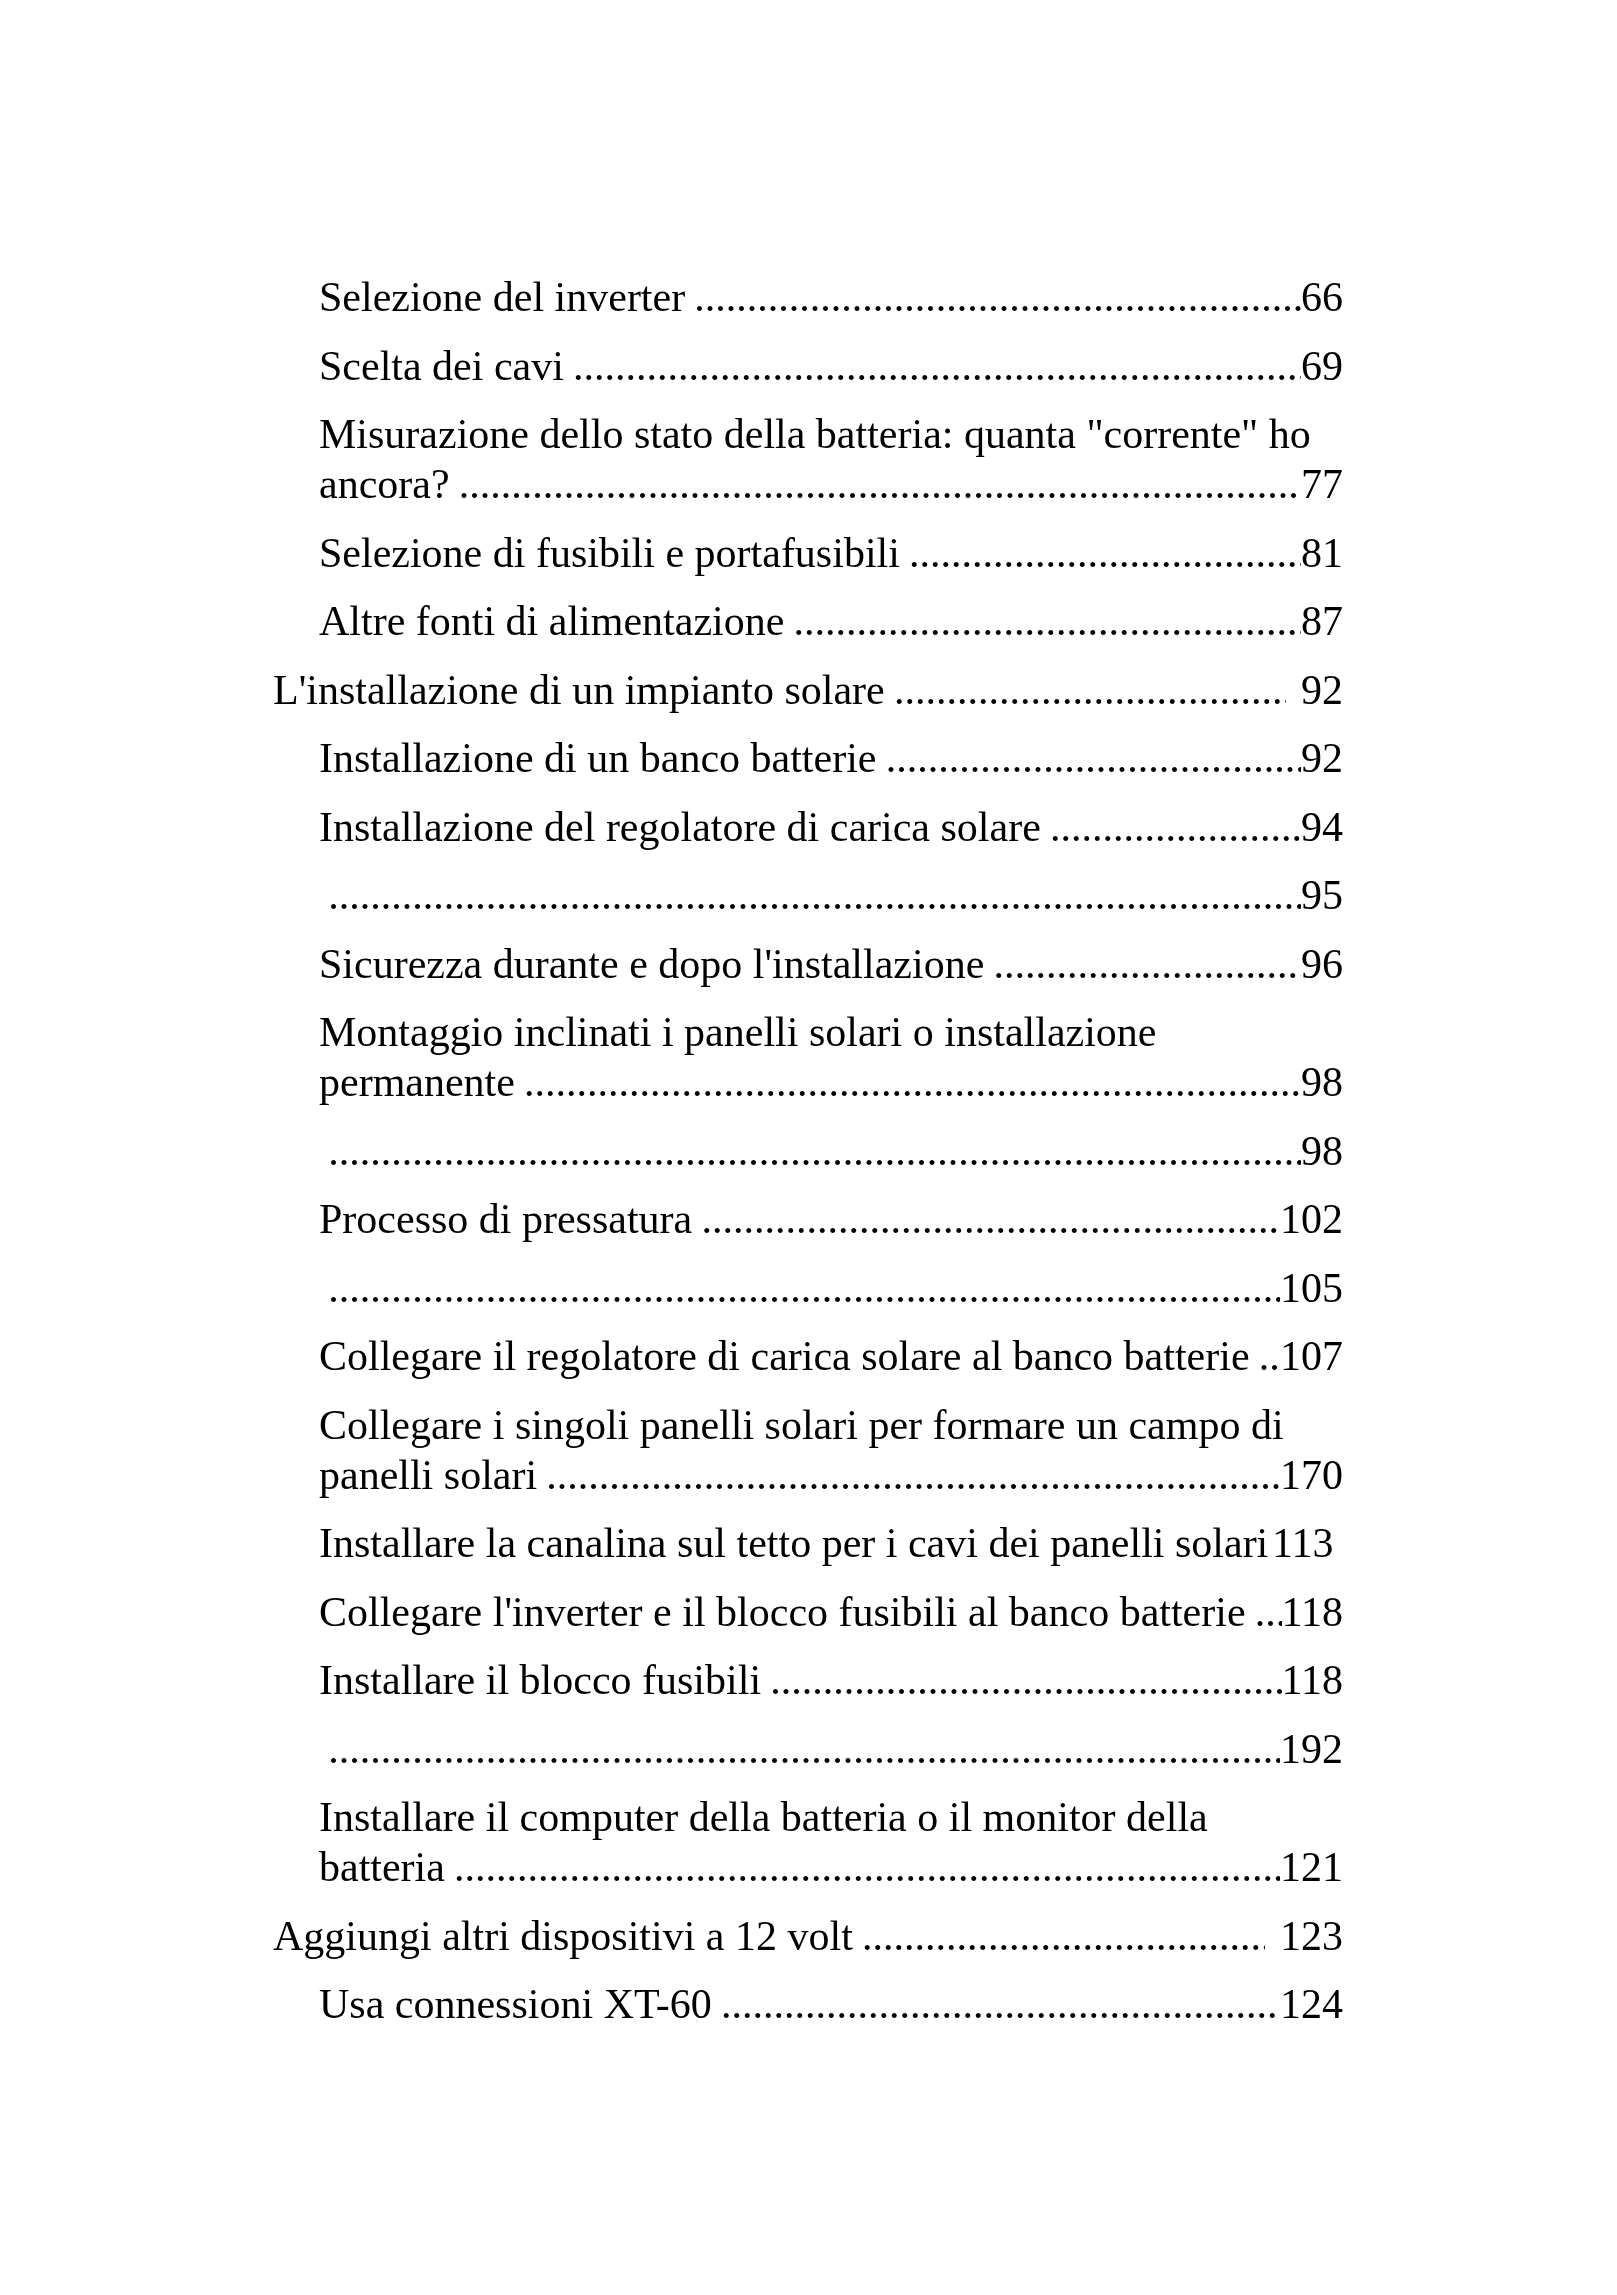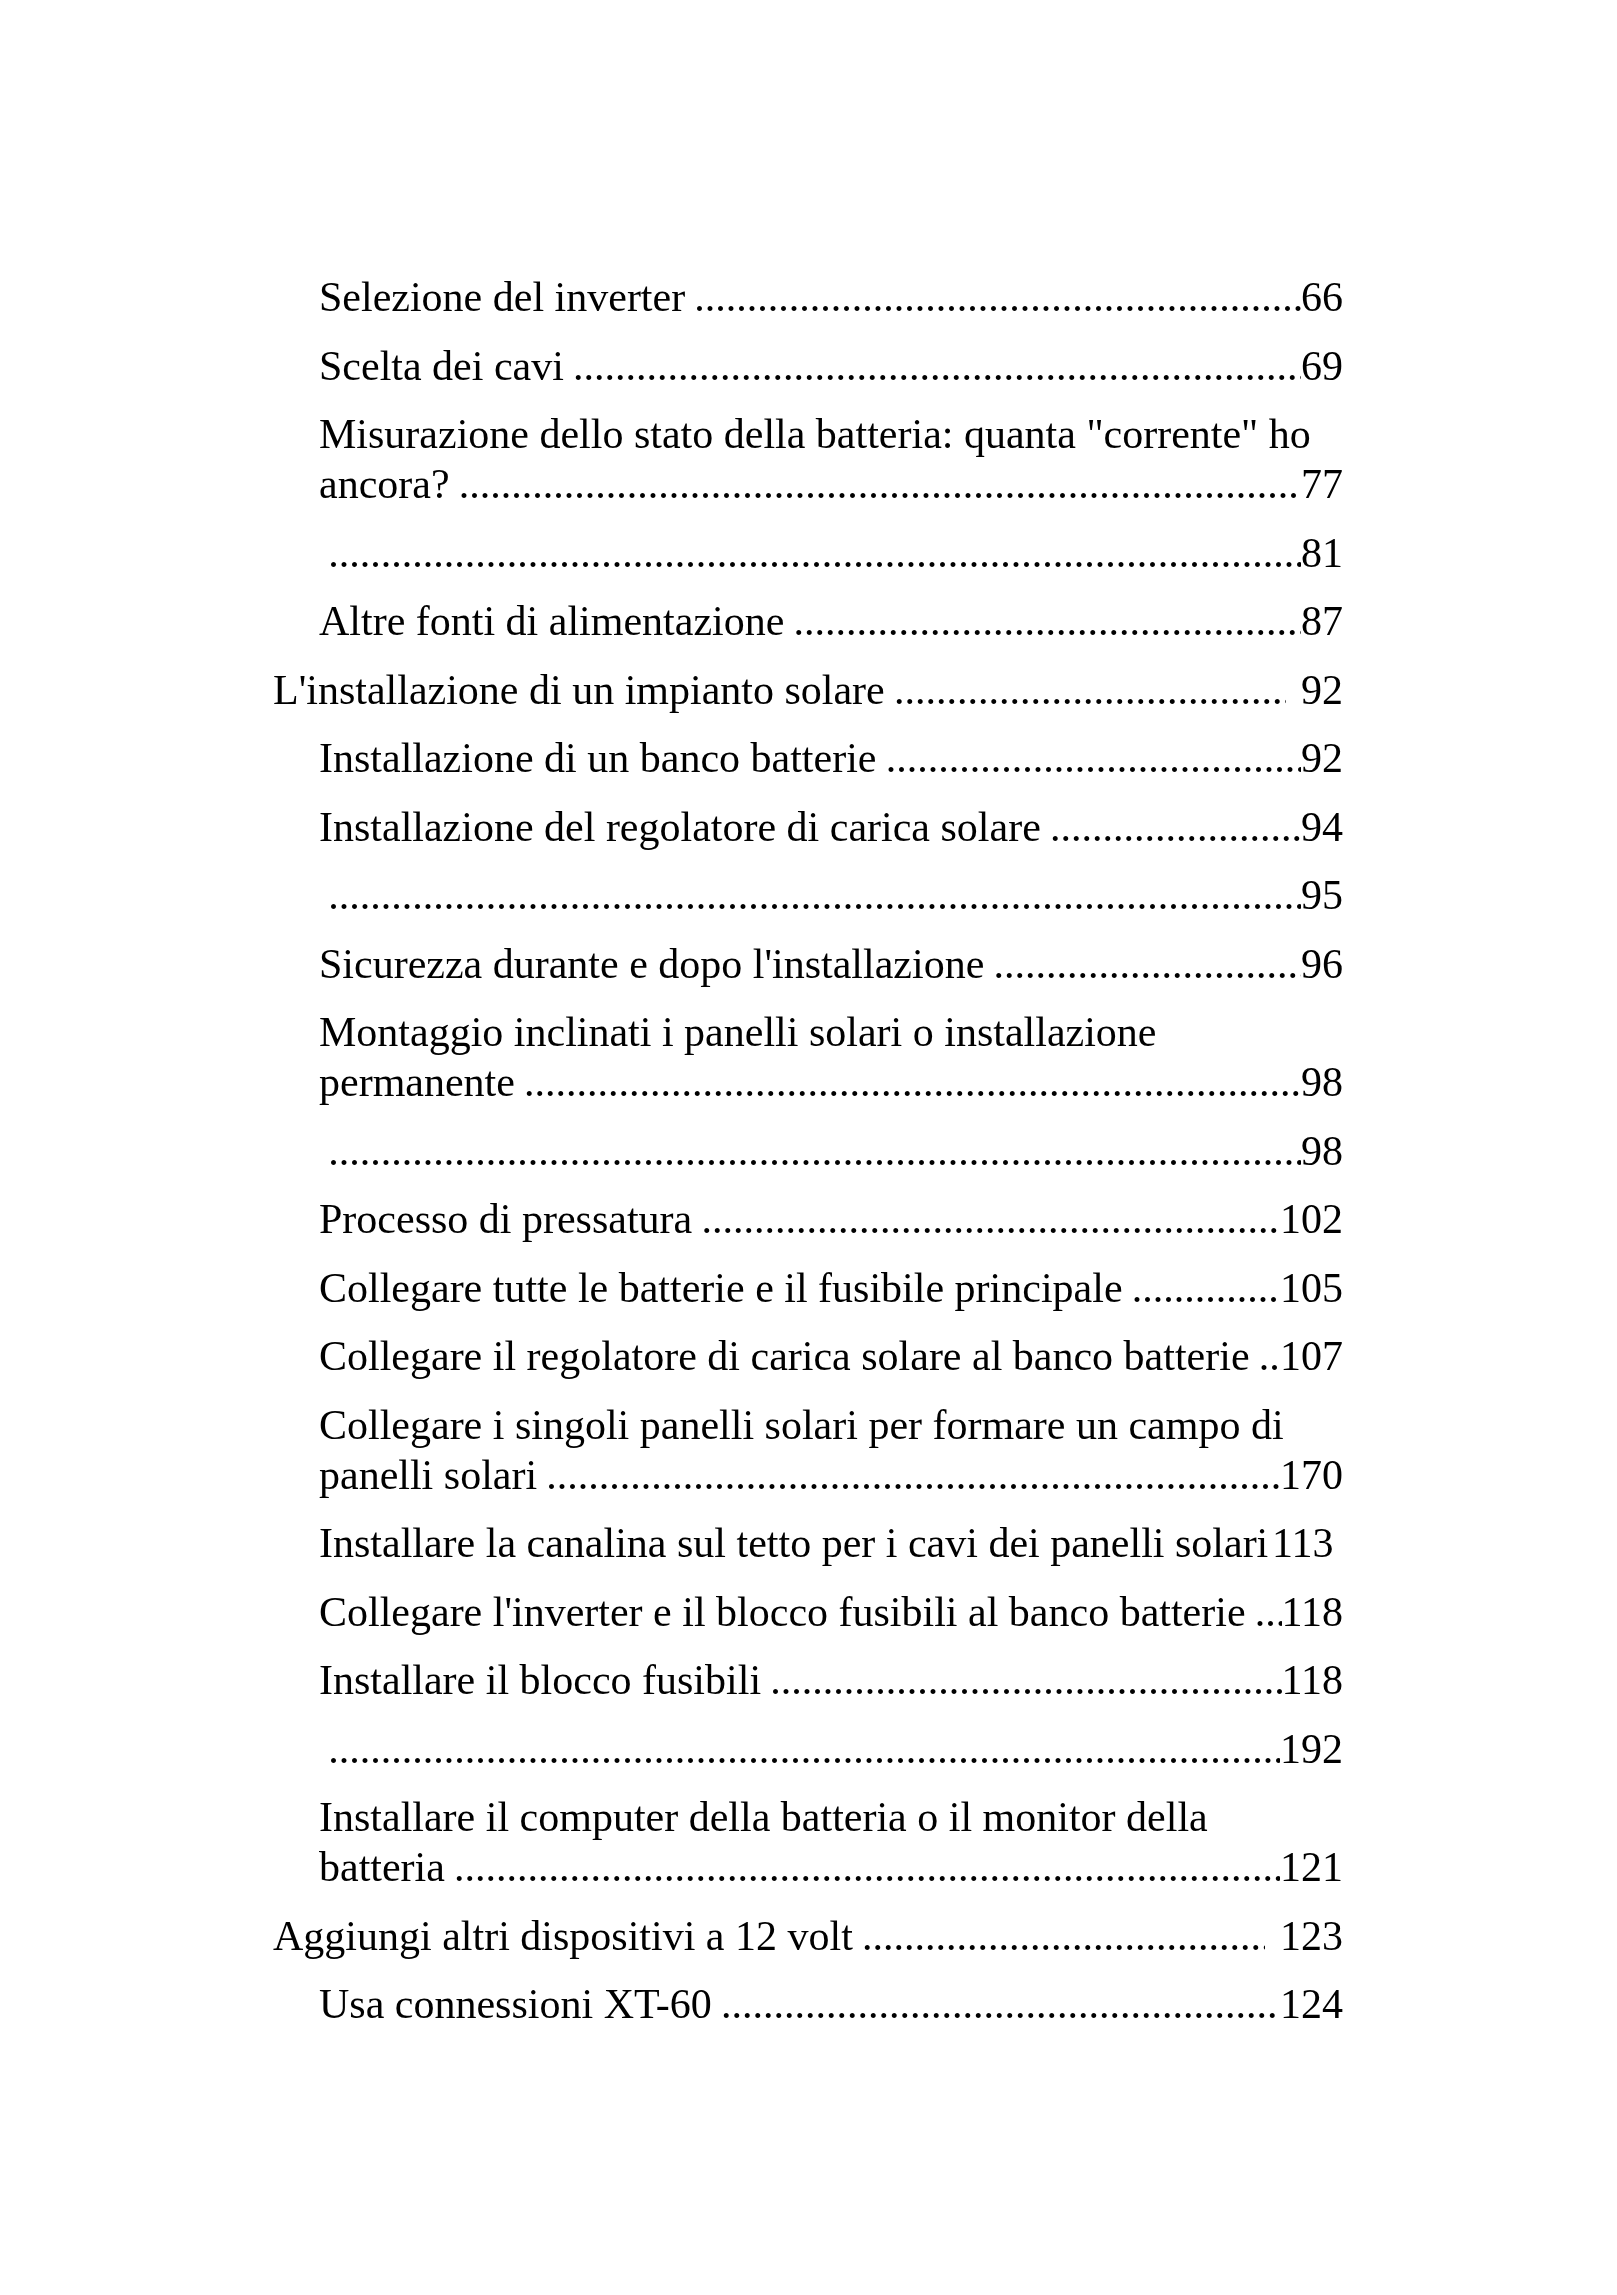--- a/index.html
+++ b/index.html
@@ -63,20 +63,21 @@
           <span class="text">Misurazione dello stato della batteria: quanta "corrente" ho</span>
         </div>
         <div class="row">
           <span class="text">ancora?</span>
           <span class="leader">............................................................................................................................................................................................................................</span>
           <span class="page-num">77</span>
         </div>
       </div>
       <div class="entry level2">
         <div class="row">
+          <span class="text">Selezione di fusibili e portafusibili</span>
           <span class="leader">............................................................................................................................................................................................................................</span>
           <span class="page-num">81</span>
         </div>
       </div>
       <div class="entry level2">
         <div class="row">
           <span class="text">Altre fonti di alimentazione</span>
           <span class="leader">............................................................................................................................................................................................................................</span>
           <span class="page-num">87</span>
         </div>
@@ -133,21 +134,20 @@
       </div>
       <div class="entry level2">
         <div class="row">
           <span class="text">Processo di pressatura</span>
           <span class="leader">............................................................................................................................................................................................................................</span>
           <span class="page-num">102</span>
         </div>
       </div>
       <div class="entry level2">
         <div class="row">
-          <span class="text">Collegare tutte le batterie e il fusibile principale</span>
           <span class="leader">............................................................................................................................................................................................................................</span>
           <span class="page-num">105</span>
         </div>
       </div>
       <div class="entry level2">
         <div class="row">
           <span class="text">Collegare il regolatore di carica solare al banco batterie</span>
           <span class="leader">............................................................................................................................................................................................................................</span>
           <span class="page-num">107</span>
         </div>

